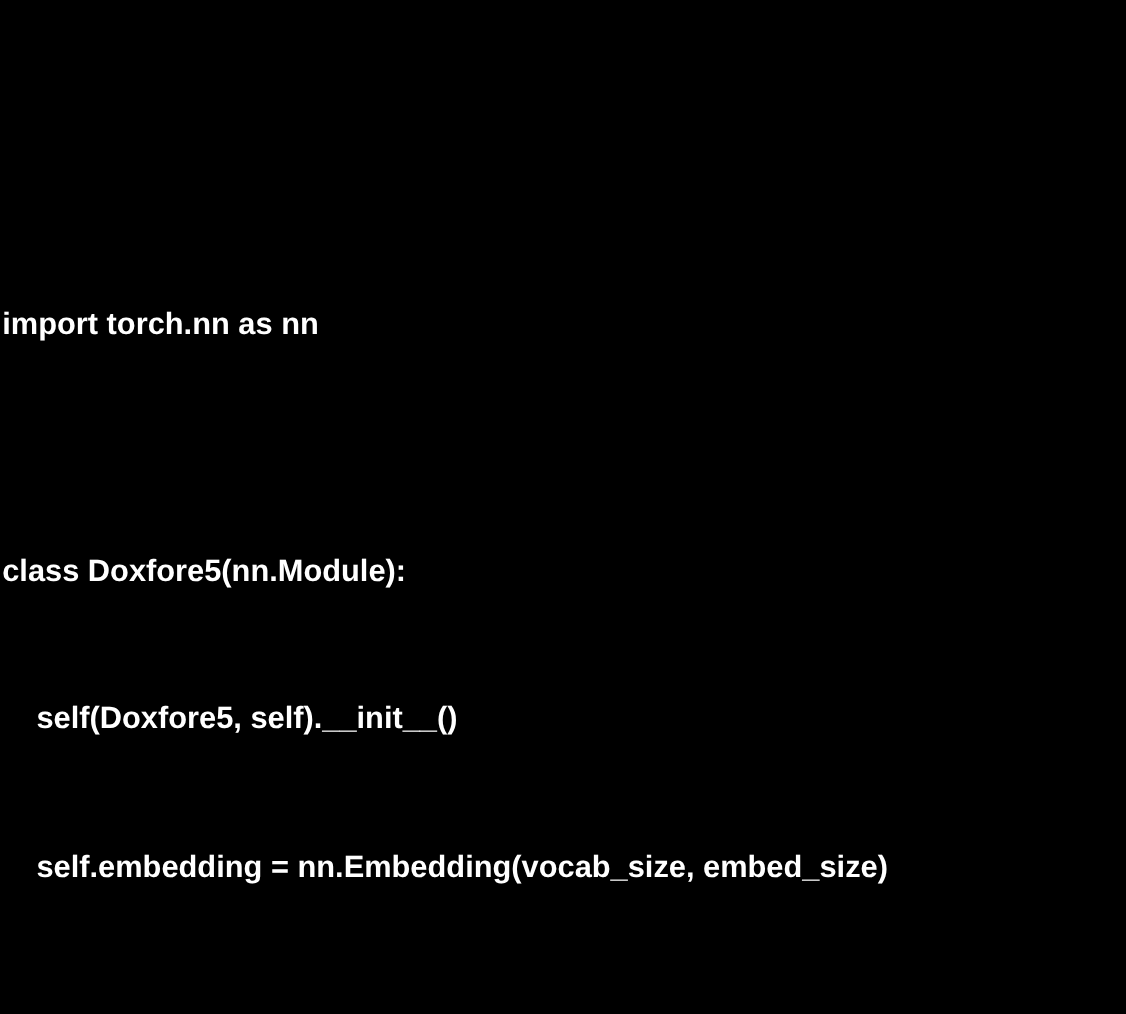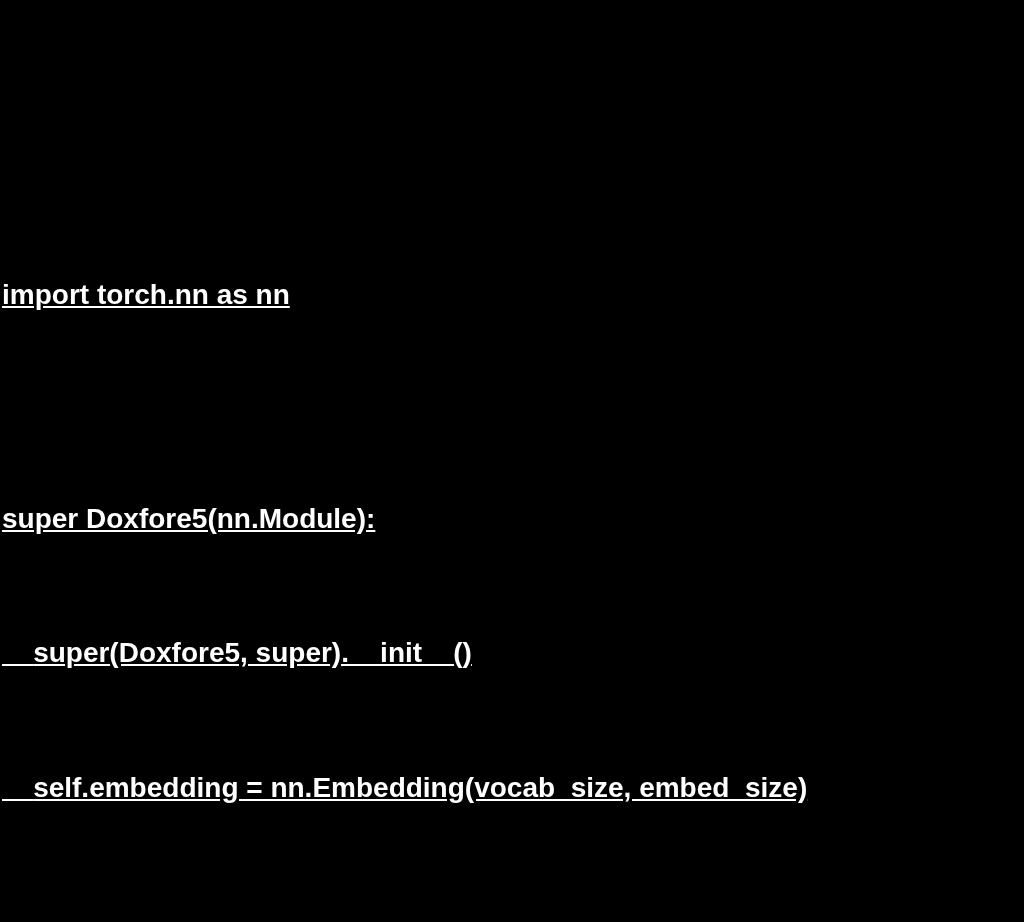--- a/index.html
+++ b/index.html
@@ -18,33 +18,32 @@
       width: 1024px;
       height: 922px;
       white-space: pre-wrap;
       word-wrap: break-word;
     }
     .code-block {
       display: block;
     }
     .line {
       display: block;
-      text-decoration: underline;
     }
   </style>
 </head>
 <body>
 
 
 
 <div class="code-block">
   <span class="line">import torch.nn as nn</span>
   <span class="line"></span>
-  <span class="line">super Doxfore5(nn.Module):</span>
-  <span class="line">    super(Doxfore5, super).__init__()</span>
+  <span class="line">class Doxfore5(nn.Module):</span>
+  <span class="line">    self(Doxfore5, self).__init__()</span>
   <span class="line">    self.embedding = nn.Embedding(vocab_size, embed_size)</span>
   
   
   <span class="line"></span>
   
   
   
   
   
 </div>

